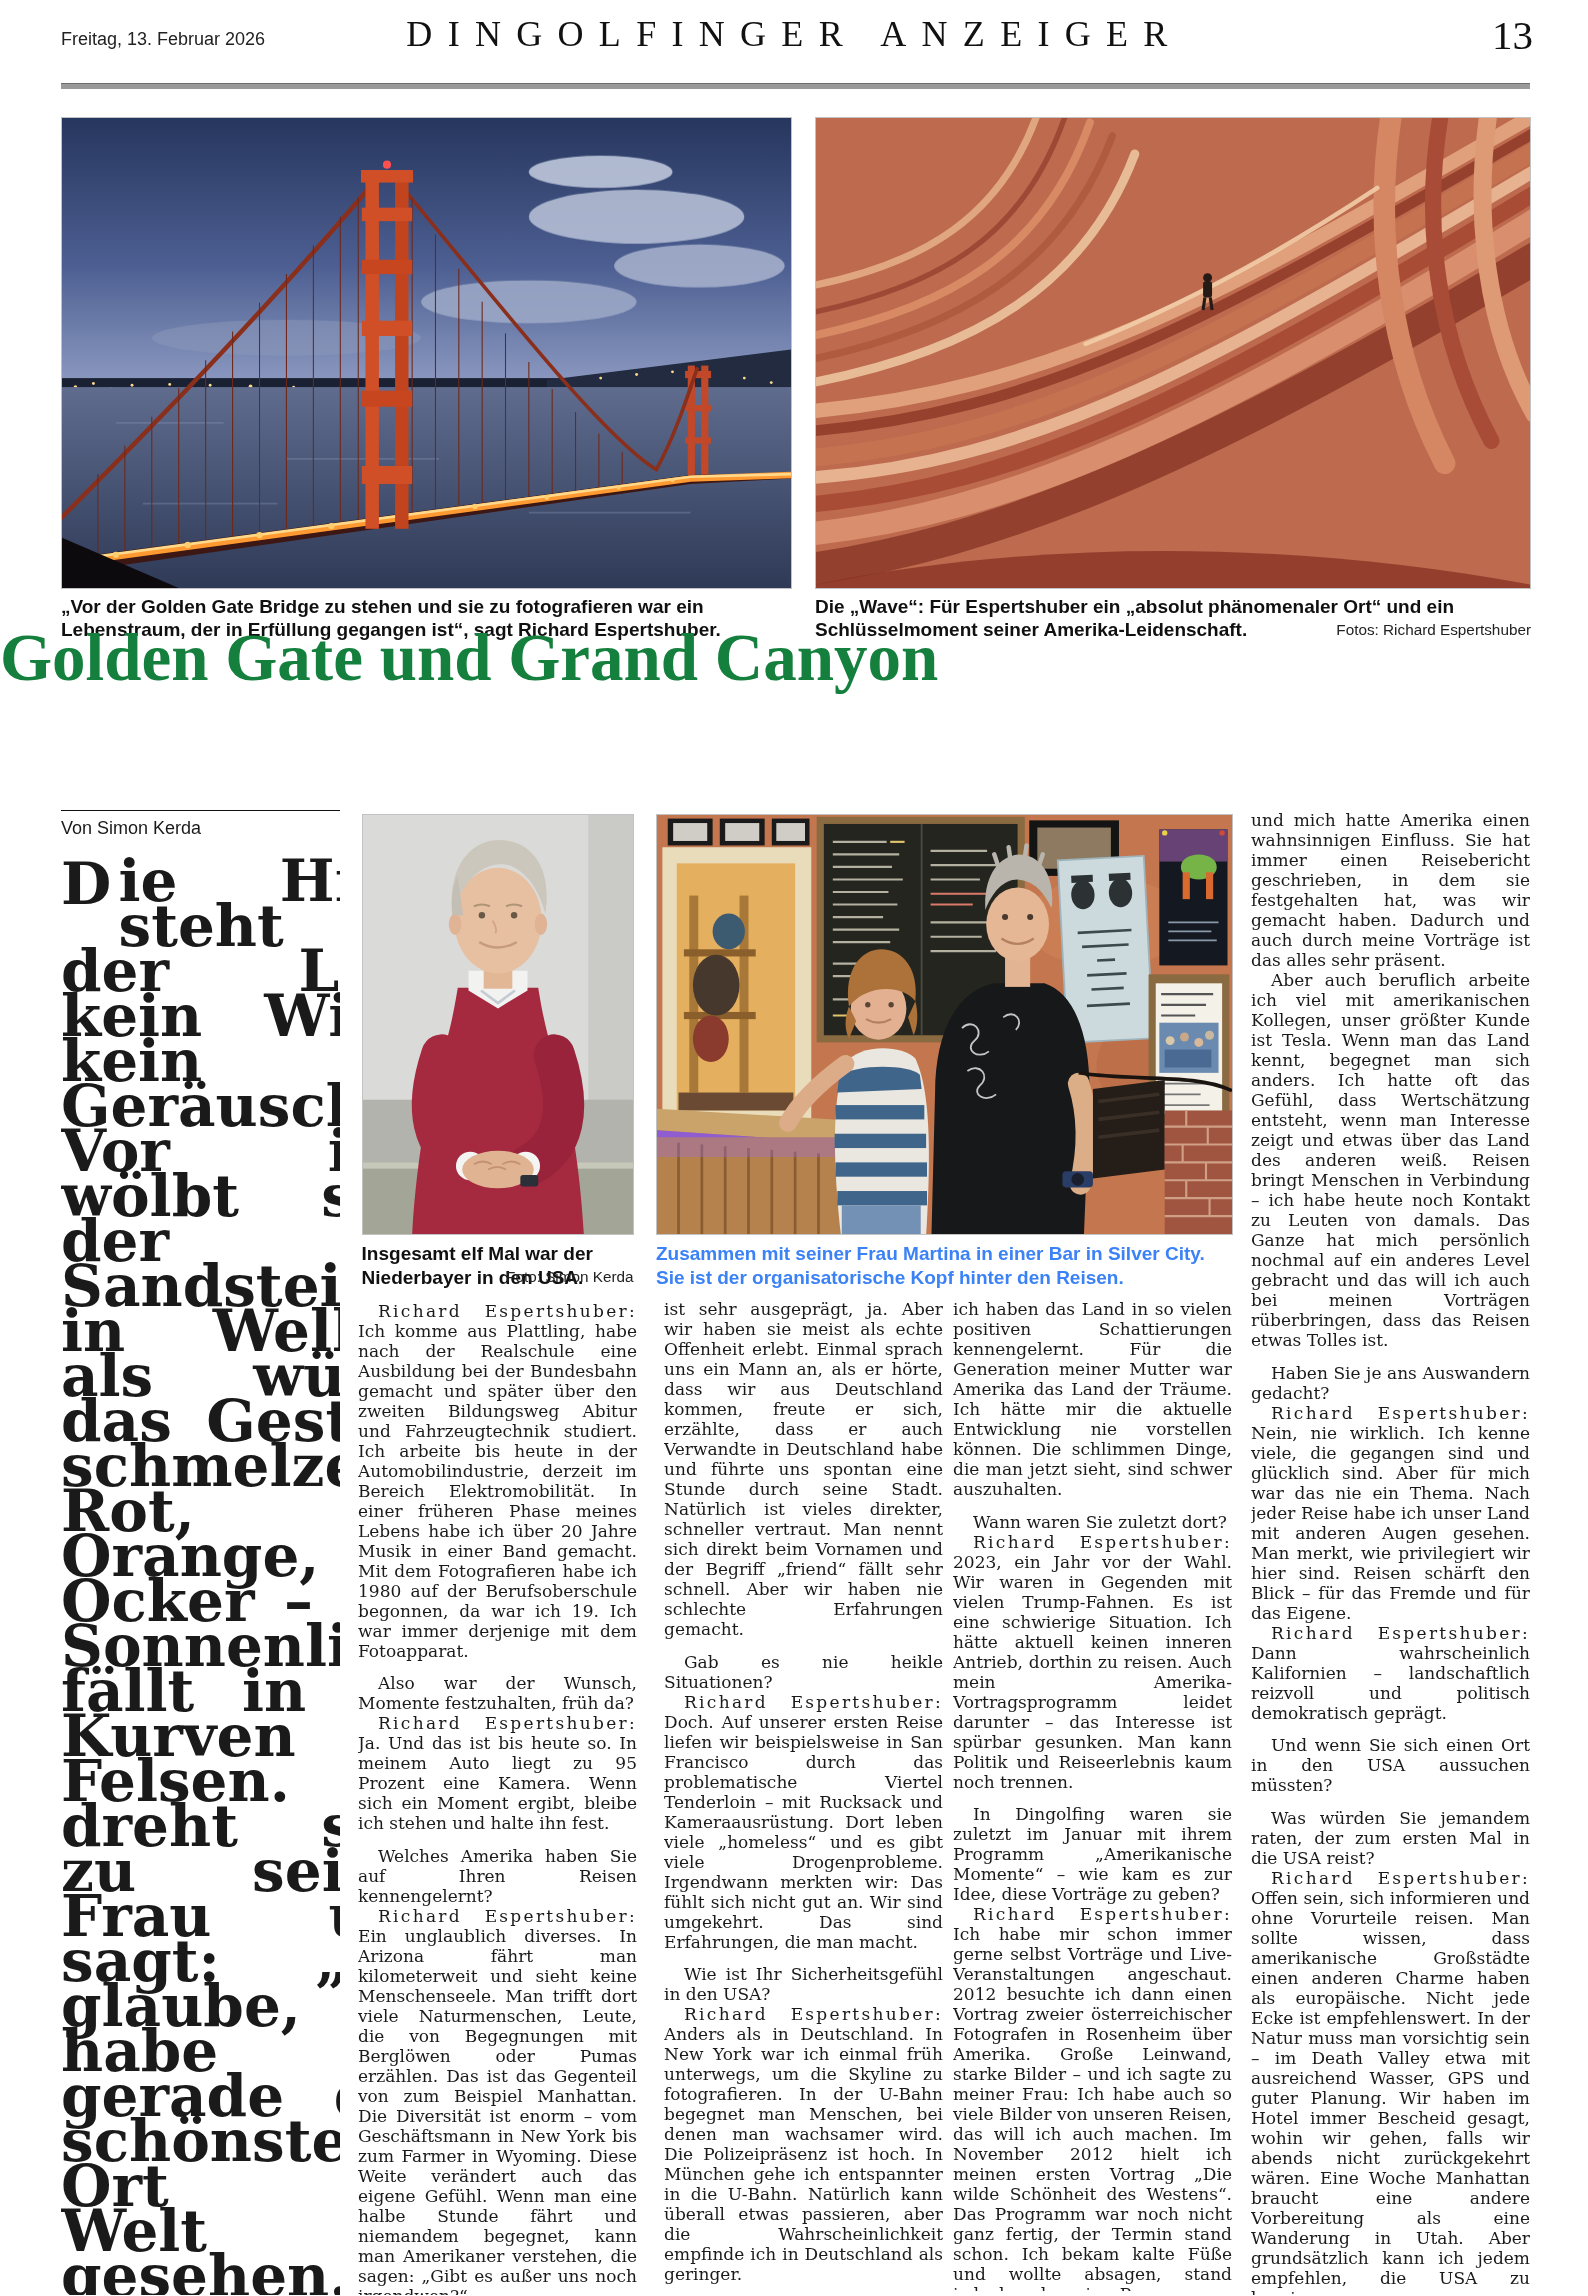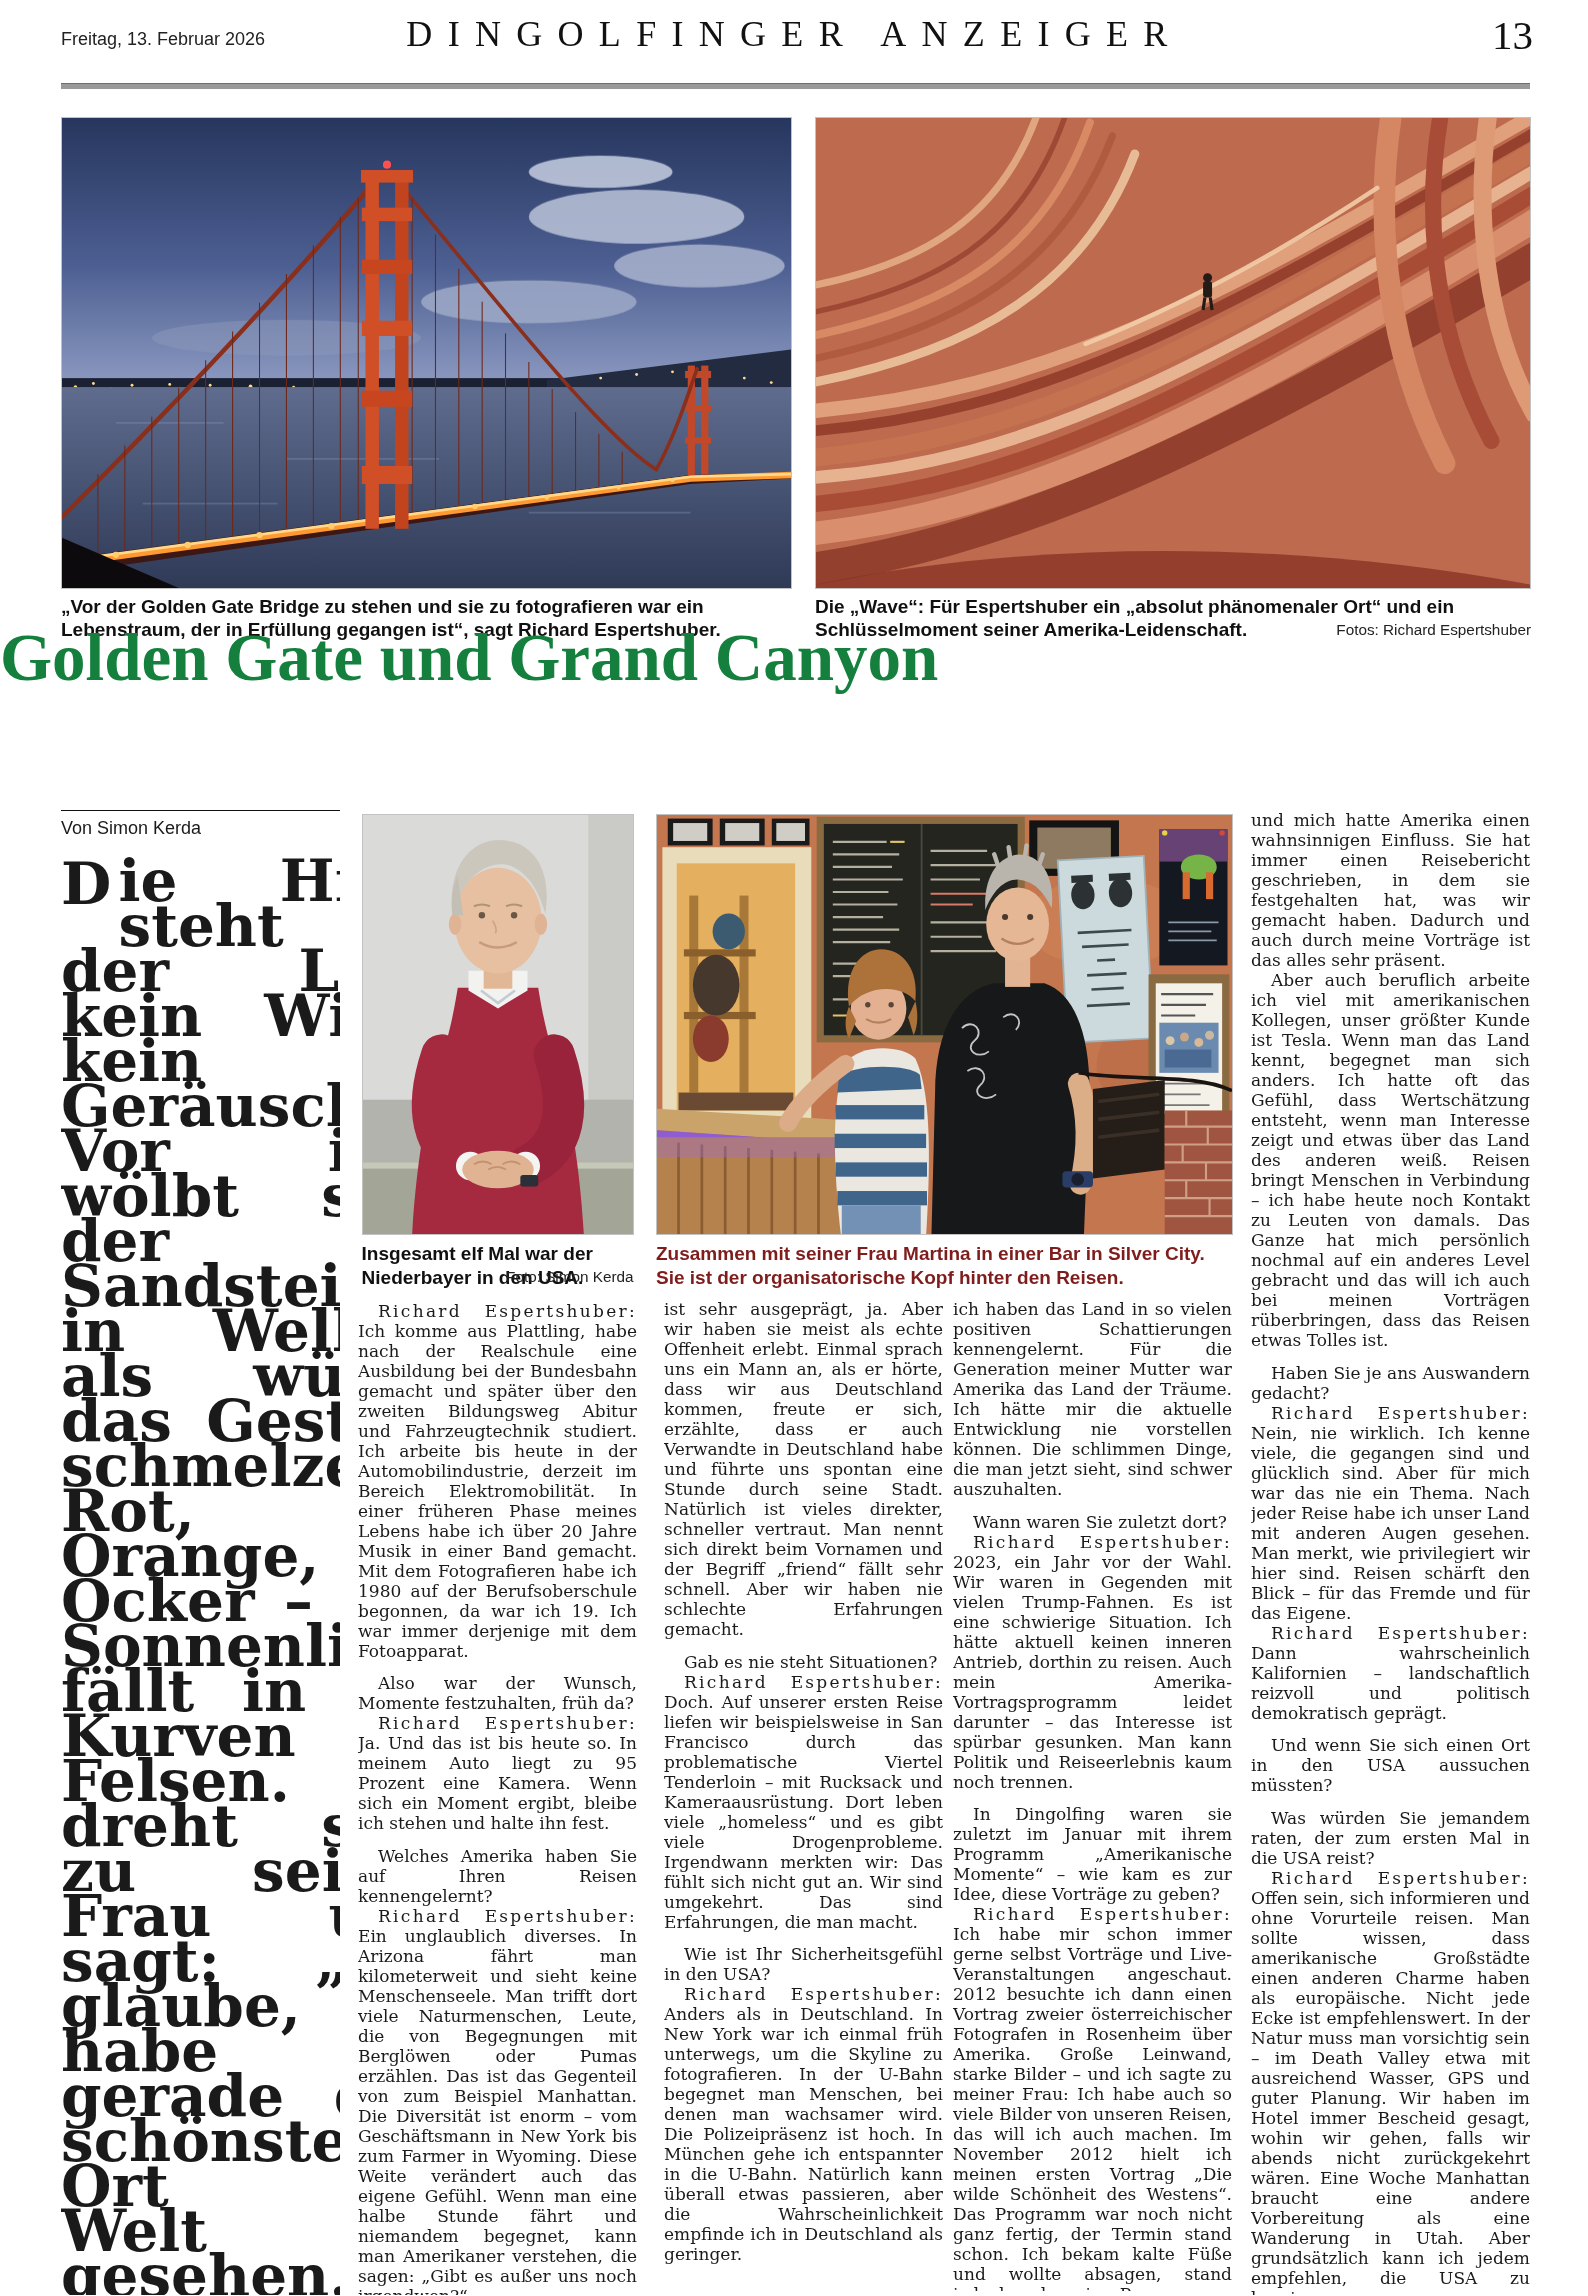--- a/index.html
+++ b/index.html
@@ -37,21 +37,21 @@
   .blk.question{margin-top:12.6px;}
   .blk.cont{text-indent:0;}
   .speaker{letter-spacing:2.3px;}
   .dropcap{float:left;font-size:58px;line-height:45px;padding:3.6px 7.2px 0 0;font-weight:600;}
   
   #photo-portrait{position:relative;width:272px;height:421px;margin:3.6px 0 7.2px 3.6px;border:0.9px solid #c2c2c2;box-sizing:border-box;}
   #caption-portrait{position:relative;font-family:"Liberation Sans",sans-serif;font-weight:bold;font-size:19px;
                     line-height:24px;color:#101010;margin:0 0 10.8px 3.6px;width:272px;}
   #photo-bar{left:656px;top:814px;width:577px;height:421px;}
   #caption-bar{position:absolute;left:656px;top:1242px;width:577px;font-family:"Liberation Sans",sans-serif;
-               font-weight:bold;font-size:19px;line-height:24px;color:#7f1d1d;}
+               font-weight:bold;font-size:19px;line-height:24px;color:#3b82f6;}
 </style>
 </head>
 <body>
 
 <div id="page">
 
   <div class="date">Freitag, 13. Februar 2026</div>
   <div class="masthead">DINGOLFINGER ANZEIGER</div>
   <div class="pagenum">13</div>
   <div class="header-rule"></div>
@@ -478,21 +478,21 @@
         <p class="blk question">Also war der Wunsch, Momente festzuhalten, früh da?</p>
         <p class="blk answer"><span class="speaker">Richard Espertshuber: </span>Ja. Und das ist bis heute so. In meinem Auto liegt zu 95 Prozent eine Kamera. Wenn sich ein Moment ergibt, bleibe ich stehen und halte ihn fest.</p>
         <p class="blk question">Welches Amerika haben Sie auf Ihren Reisen kennengelernt?</p>
         <p class="blk answer"><span class="speaker">Richard Espertshuber: </span>Ein unglaublich diverses. In Arizona fährt man kilometerweit und sieht keine Menschenseele. Man trifft dort viele Naturmenschen, Leute, die von Begegnungen mit Berglöwen oder Pumas erzählen. Das ist das Gegenteil von zum Beispiel Manhattan. Die Diversität ist enorm – vom Geschäftsmann in New York bis zum Farmer in Wyoming. Diese Weite verändert auch das eigene Gefühl. Wenn man eine halbe Stunde fährt und niemandem begegnet, kann man Amerikaner verstehen, die sagen: „Gibt es außer uns noch irgendwen?“</p>
       </div>
   </div>
 
   <div class="col" id="col-3">
       <div>
         <p class="blk cont">ist sehr ausgeprägt, ja. Aber wir haben sie meist als echte Offenheit erlebt. Einmal sprach uns ein Mann an, als er hörte, dass wir aus Deutschland kommen, freute er sich, erzählte, dass er auch Verwandte in Deutschland habe und führte uns spontan eine Stunde durch seine Stadt. Natürlich ist vieles direkter, schneller vertraut. Man nennt sich direkt beim Vornamen und der Begriff „friend“ fällt sehr schnell. Aber wir haben nie schlechte Erfahrungen gemacht.</p>
-        <p class="blk question">Gab es nie steht Situationen?</p>
+        <p class="blk question">Gab es nie heikle Situationen?</p>
         <p class="blk answer"><span class="speaker">Richard Espertshuber: </span>Doch. Auf unserer ersten Reise liefen wir beispielsweise in San Francisco durch das problematische Viertel Tenderloin – mit Rucksack und Kameraausrüstung. Dort leben viele „homeless“ und es gibt viele Drogenprobleme. Irgendwann merkten wir: Das fühlt sich nicht gut an. Wir sind umgekehrt. Das sind Erfahrungen, die man macht.</p>
         <p class="blk question">Wie ist Ihr Sicherheitsgefühl in den USA?</p>
         <p class="blk answer"><span class="speaker">Richard Espertshuber: </span>Anders als in Deutschland. In New York war ich einmal früh unterwegs, um die Skyline zu fotografieren. In der U-Bahn begegnet man Menschen, bei denen man wachsamer wird. Die Polizeipräsenz ist hoch. In München gehe ich entspannter in die U-Bahn. Natürlich kann überall etwas passieren, aber die Wahrscheinlichkeit empfinde ich in Deutschland als geringer.</p>
       </div>
     </div>
   <div class="col" id="col-4">
       <div>
         <p class="blk cont">ich haben das Land in so vielen positiven Schattierungen kennengelernt. Für die Generation meiner Mutter war Amerika das Land der Träume. Ich hätte mir die aktuelle Entwicklung nie vorstellen können. Die schlimmen Dinge, die man jetzt sieht, sind schwer auszuhalten.</p>
         <p class="blk question">Wann waren Sie zuletzt dort?</p>
         <p class="blk answer"><span class="speaker">Richard Espertshuber: </span>2023, ein Jahr vor der Wahl. Wir waren in Gegenden mit vielen Trump-Fahnen. Es ist eine schwierige Situation. Ich hätte aktuell keinen inneren Antrieb, dorthin zu reisen. Auch mein Amerika-Vortragsprogramm leidet darunter – das Interesse ist spürbar gesunken. Man kann Politik und Reiseerlebnis kaum noch trennen.</p>

